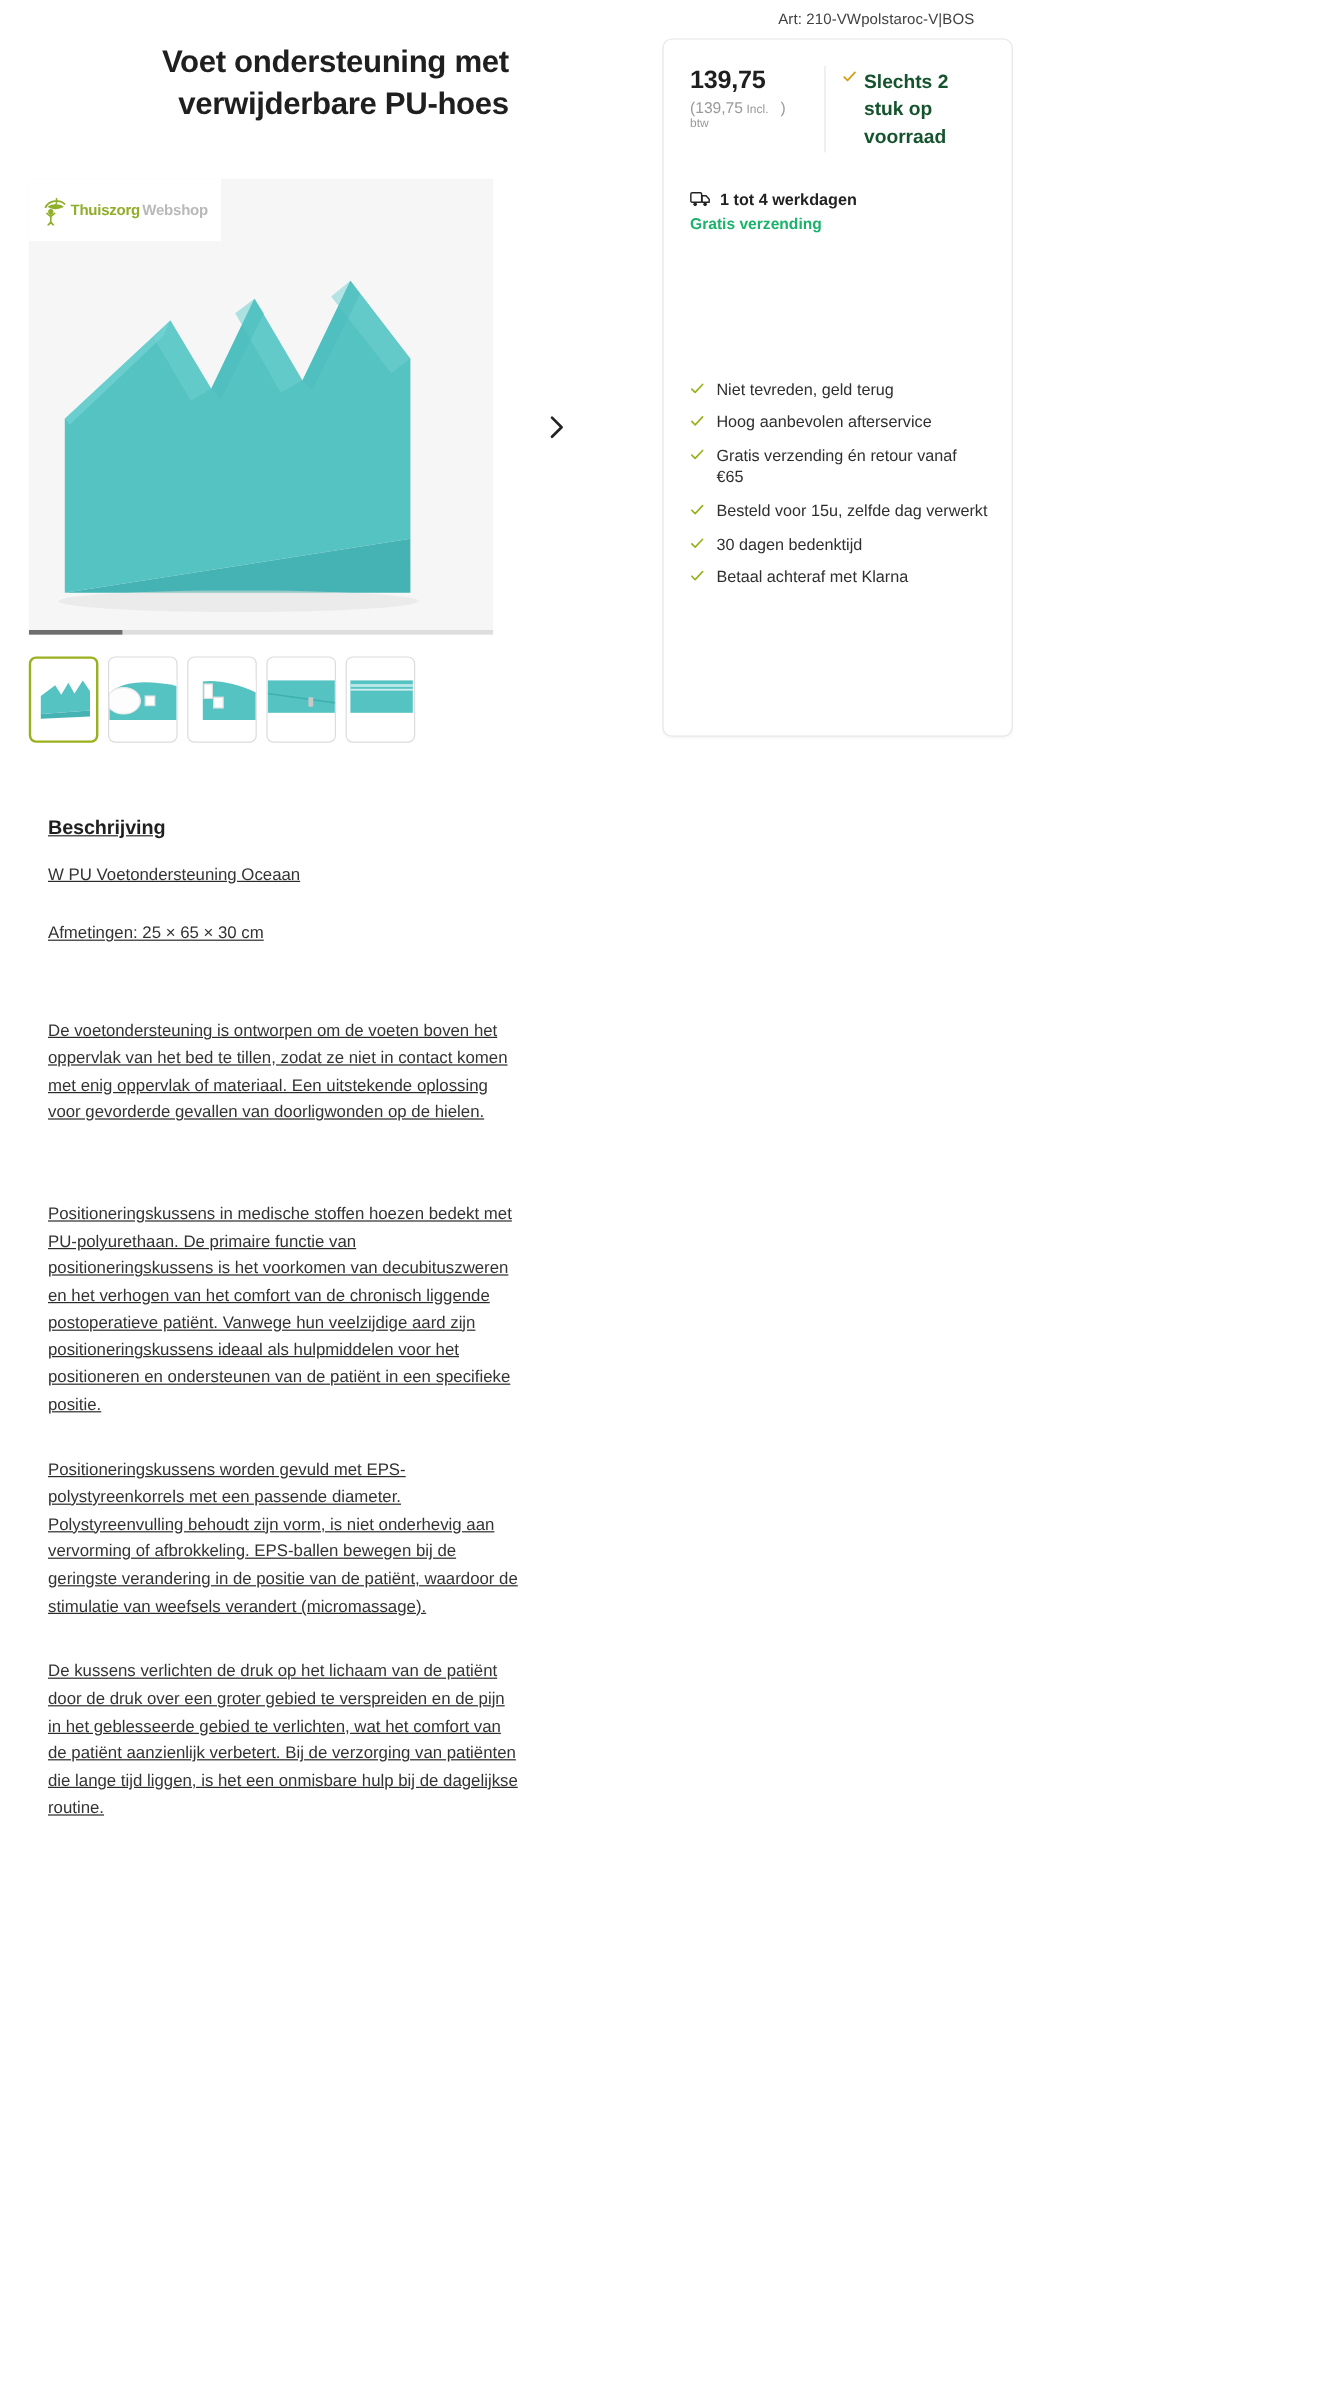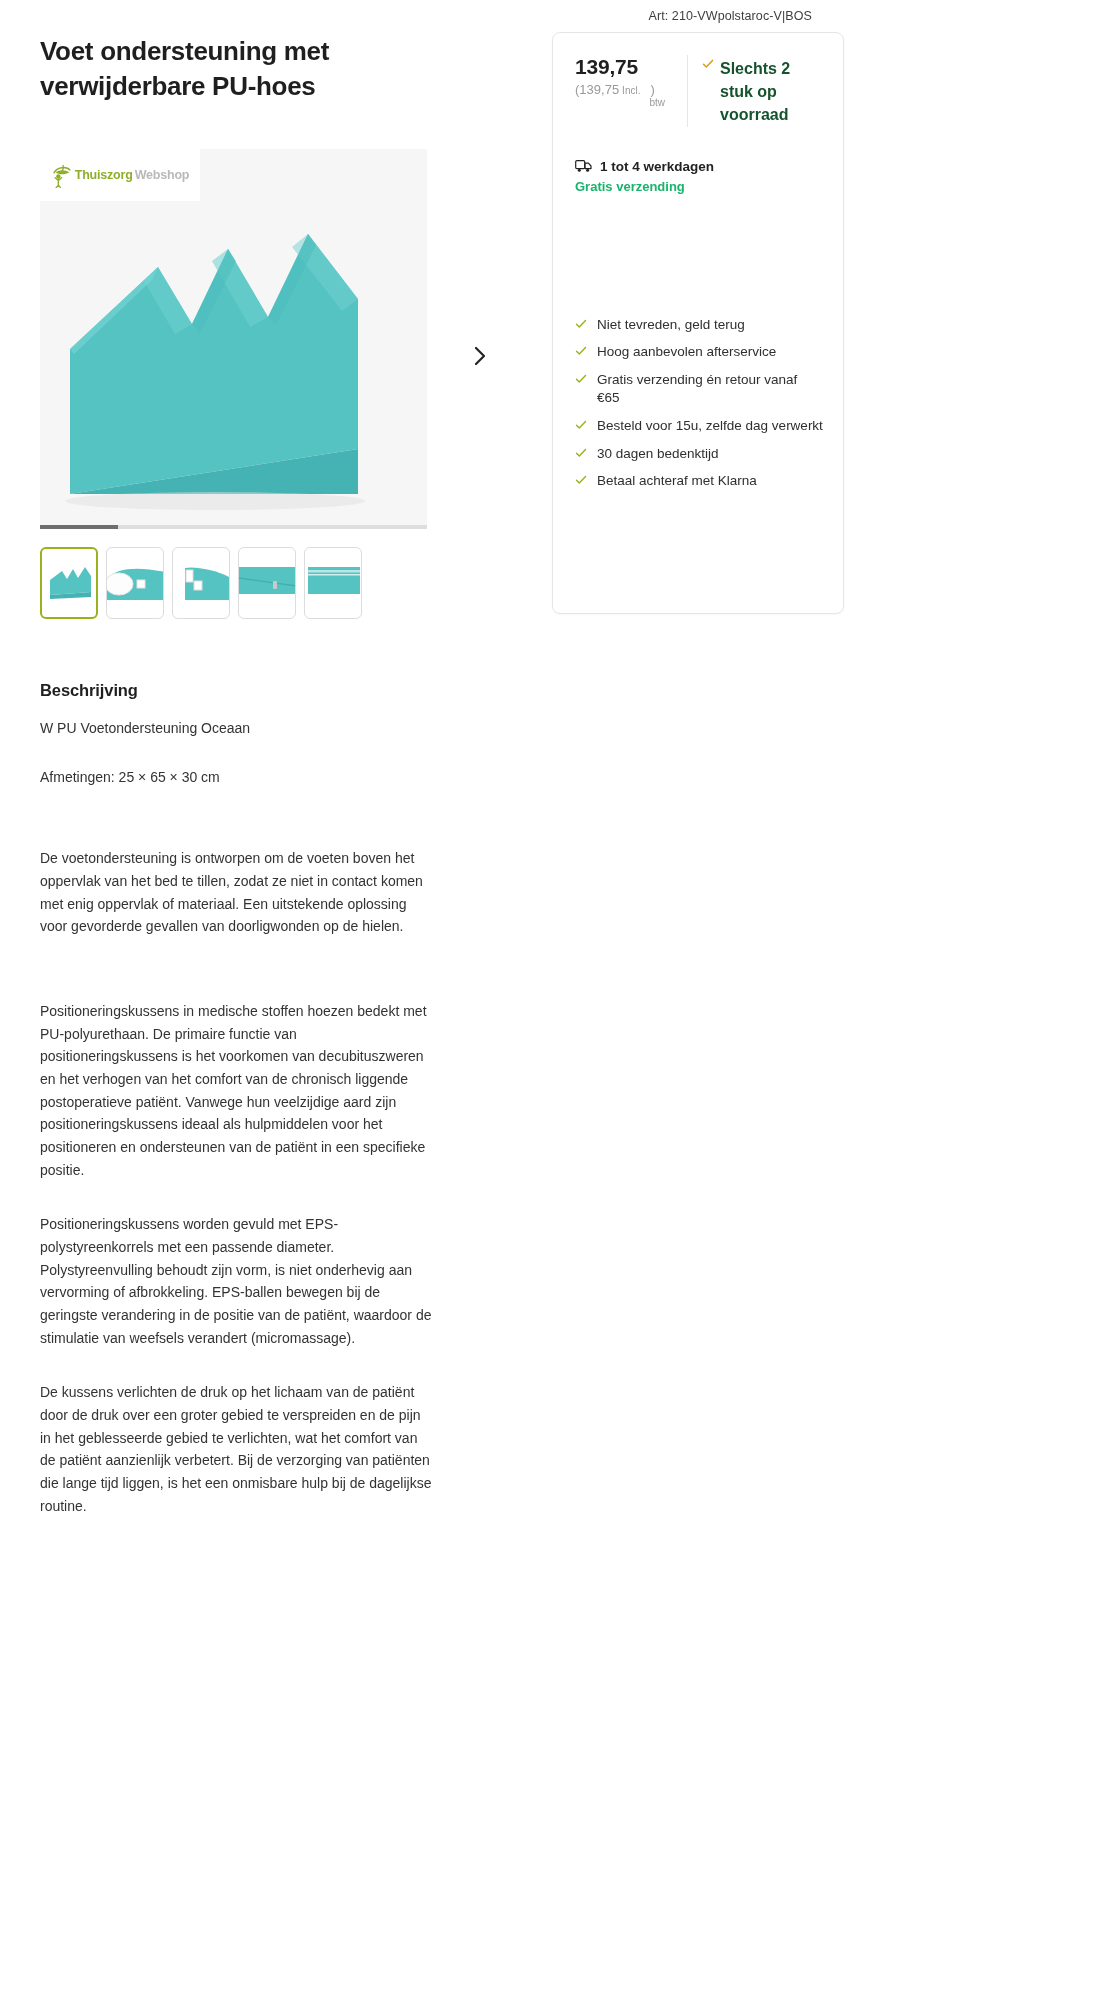--- a/index.html
+++ b/index.html
@@ -25,21 +25,21 @@
     color: #404040;
     letter-spacing: .1px;
   }
 
   
   .main {
     display: flex;
     align-items: flex-start;
     padding: 0 0 0 0;
   }
-  .col-left { width: 520px; padding-left: 40px; }
+  .col-left { width: 520px; padding-left: 24px; text-align: right; }
   .col-right { width: 584px; padding: 0 32px 0 32px; }
 
   
   .product-title {
     font-size: 26px;
     line-height: 1.33;
     font-weight: bold;
     color: #1f1f1f;
     letter-spacing: -.3px;
     margin-top: 2px;
@@ -154,21 +154,21 @@
     display: flex;
     flex-wrap: wrap;
     align-items: baseline;
   }
   .price-sub .paren { }
   .price-sub .incl { font-size: 10px; margin-left: 3px; }
   .price-sub .close { margin-left: 10px; }
   .price-sub .btw {
     font-size: 10px;
     width: 100%;
-    text-align: right;
+    text-align: left;
     padding-right: 14px;
     margin-top: -1px;
   }
 
   .price-divider {
     width: 1px;
     align-self: stretch;
     background: #e6e6e6;
     margin-right: 14px;
   }
@@ -232,20 +232,21 @@
     font-size: 14px;
     color: #3a3a3a;
     cursor: pointer;
     padding: 4px 2px;
   }
 
   
   .desc {
     padding: 62px 0 40px 40px;
     width: 470px;
+    text-decoration: underline;
   }
   .desc h2 {
     font-size: 16.5px;
     font-weight: bold;
     color: #1f1f1f;
     letter-spacing: -.1px;
   }
   .desc .lead {
     margin-top: 20px;
     font-size: 14px;

